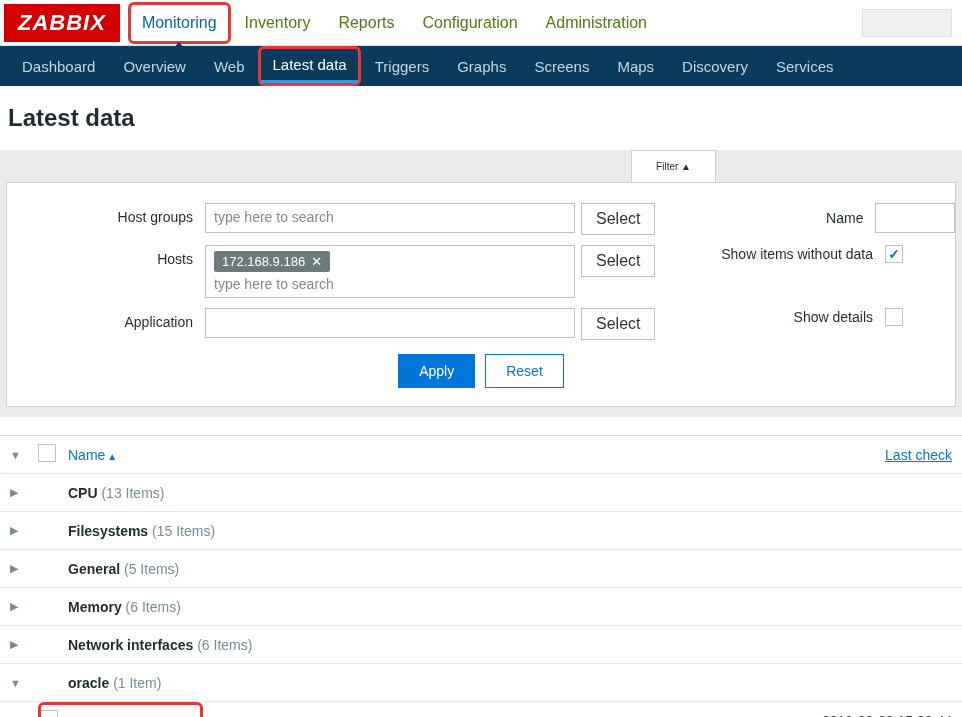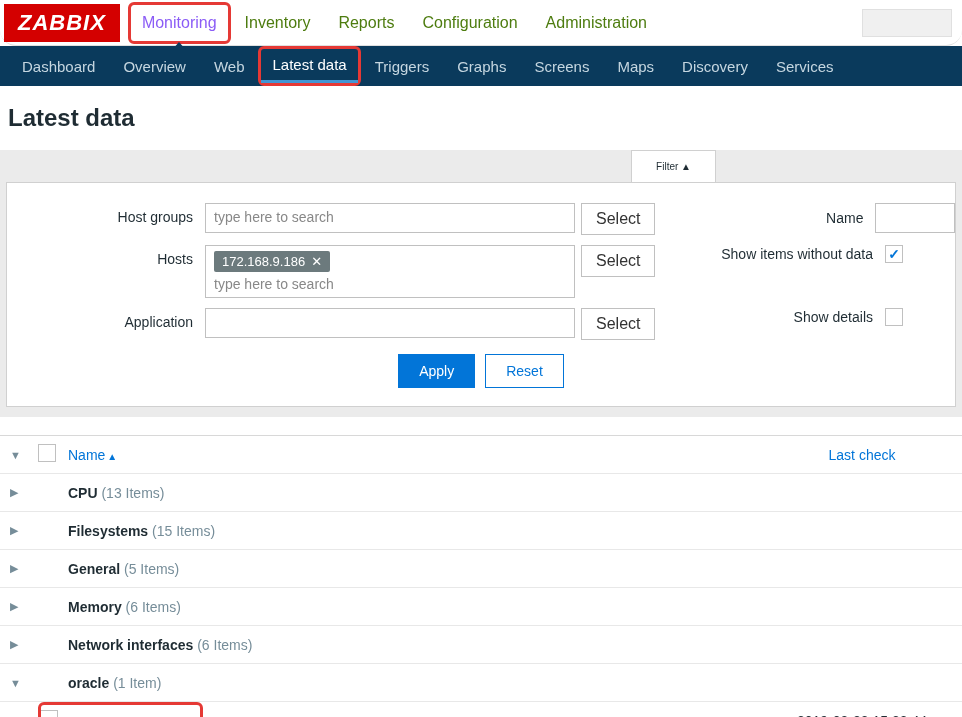--- a/index.html
+++ b/index.html
@@ -1,21 +1,21 @@
 <!DOCTYPE html>
 <html><head>
 <meta charset="utf-8">
 <style>
 * { box-sizing: border-box; margin: 0; padding: 0; }
 body { font-family: Arial, Helvetica, sans-serif; font-size: 14px; color: #1f2c33; background: #fff; width: 962px; }
-.topbar { display: flex; align-items: center; background: #fff; height: 46px; border-bottom: 1px solid #e0e0e0; border-radius: 16px; }
+.topbar { display: flex; align-items: center; background: #fff; height: 46px; border-bottom: 1px solid #e0e0e0; }
 .logo { background: #d40000; color: #fff; font-weight: bold; font-size: 22px; padding: 6px 14px; margin-left: 4px; letter-spacing: 1px; font-style: italic; }
 .topnav { display: flex; margin-left: 8px; }
 .topnav-item { padding: 12px 14px; color: #4d7c0f; cursor: pointer; font-size: 16px; position: relative; }
-.topnav-item.highlighted { border: 3px solid #e53935; border-radius: 6px; padding: 9px 11px; color: #8b5cf6; }
+.topnav-item.highlighted { border: 3px solid #e53935; border-radius: 6px; padding: 9px 11px; color: #0369a1; }
 .topnav-item.active::after { content: ''; position: absolute; bottom: -9px; left: 50%; transform: translateX(-50%); width: 0; height: 0; border-left: 7px solid transparent; border-right: 7px solid transparent; border-bottom: 8px solid #0a3a5c; }
 .search-box { margin-left: auto; margin-right: 10px; background: #f0f0f0; width: 90px; height: 28px; border: 1px solid #e0e0e0; }
 .subnav { background: #0a3a5c; display: flex; align-items: center; height: 40px; padding-left: 8px; }
 .subnav-item { color: #c5d6e0; padding: 10px 14px; cursor: pointer; font-size: 15px; }
 .subnav-item.active { color: #fff; border-bottom: 3px solid #4296d4; padding-bottom: 7px; }
 .subnav-highlight { border: 3px solid #e53935; border-radius: 6px; padding: 0; }
 .subnav-highlight .subnav-item { padding: 7px 11px; }
 .page-title { font-size: 24px; padding: 18px 0 18px 8px; color: #1f2c33; }
 .filter-wrap { background: #ebebeb; padding: 0 6px 10px 6px; }
 .filter-tab-row { display: flex; justify-content: flex-end; padding-right: 240px; }
@@ -37,21 +37,21 @@
 .checkbox { width: 18px; height: 18px; border: 1px solid #c0c0c0; display: inline-flex; align-items: center; justify-content: center; cursor: pointer; background: #fff; }
 .checkbox.checked::after { content: '✓'; color: #0275d8; font-weight: bold; font-size: 14px; }
 .filter-buttons { display: flex; justify-content: center; gap: 10px; margin-top: 14px; }
 .btn-apply { background: #0275d8; color: #fff; border: 1px solid #0275d8; padding: 8px 20px; cursor: pointer; font-size: 14px; }
 .btn-reset { background: #fff; color: #0275d8; border: 1px solid #0275d8; padding: 8px 20px; cursor: pointer; font-size: 14px; }
 .data-table { margin-top: 18px; border-top: 1px solid #d8d8d8; }
 .table-header, .table-row { display: flex; align-items: center; border-bottom: 1px solid #e8e8e8; padding: 8px 10px; min-height: 38px; }
 .col-expand { width: 28px; color: #768d99; cursor: pointer; font-size: 11px; }
 .col-check { width: 30px; }
 .col-name { flex: 1; }
-.col-lastcheck { width: 180px; text-align: center; }
+.col-lastcheck { width: 180px; text-align: right; text-decoration: underline; }
 .table-header { color: #0275d8; }
 .header-link { color: #0275d8; cursor: pointer; }
 .sort-arrow { font-size: 10px; margin-left: 2px; }
 .group-name { font-weight: bold; }
 .group-count { color: #768d99; font-weight: normal; }
 .item-row { padding-left: 40px; }
 .item-highlight { position: relative; }
 .item-highlight-box { position: absolute; left: 38px; top: 0px; width: 165px; height: 36px; border: 3px solid #e53935; border-radius: 6px; pointer-events: none; }
 </style>
 </head>

